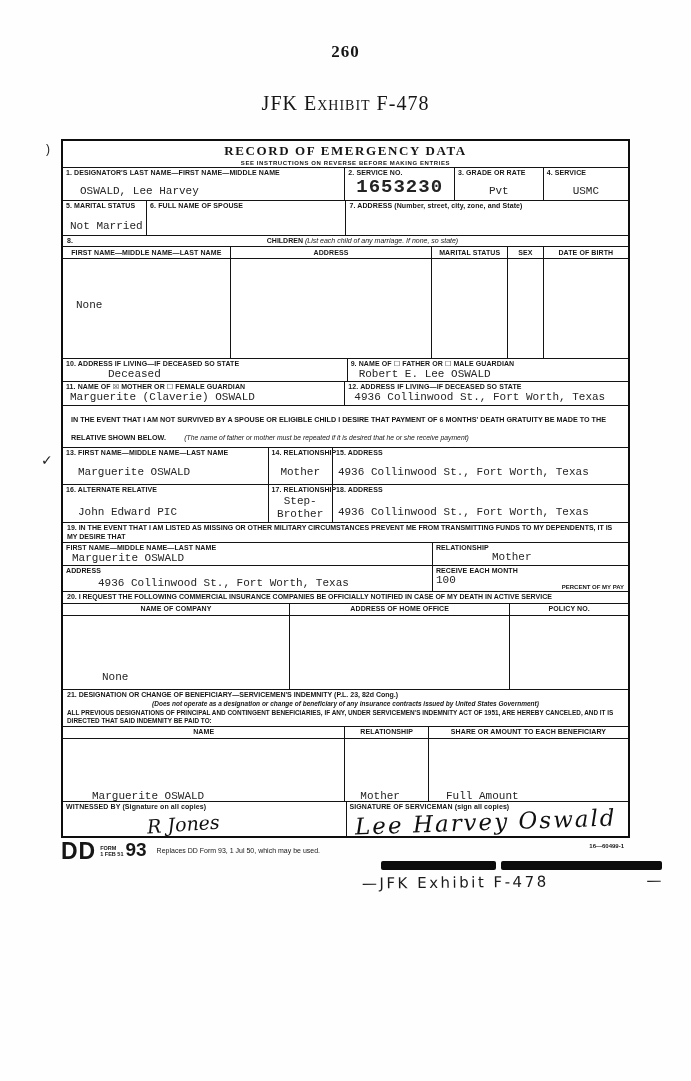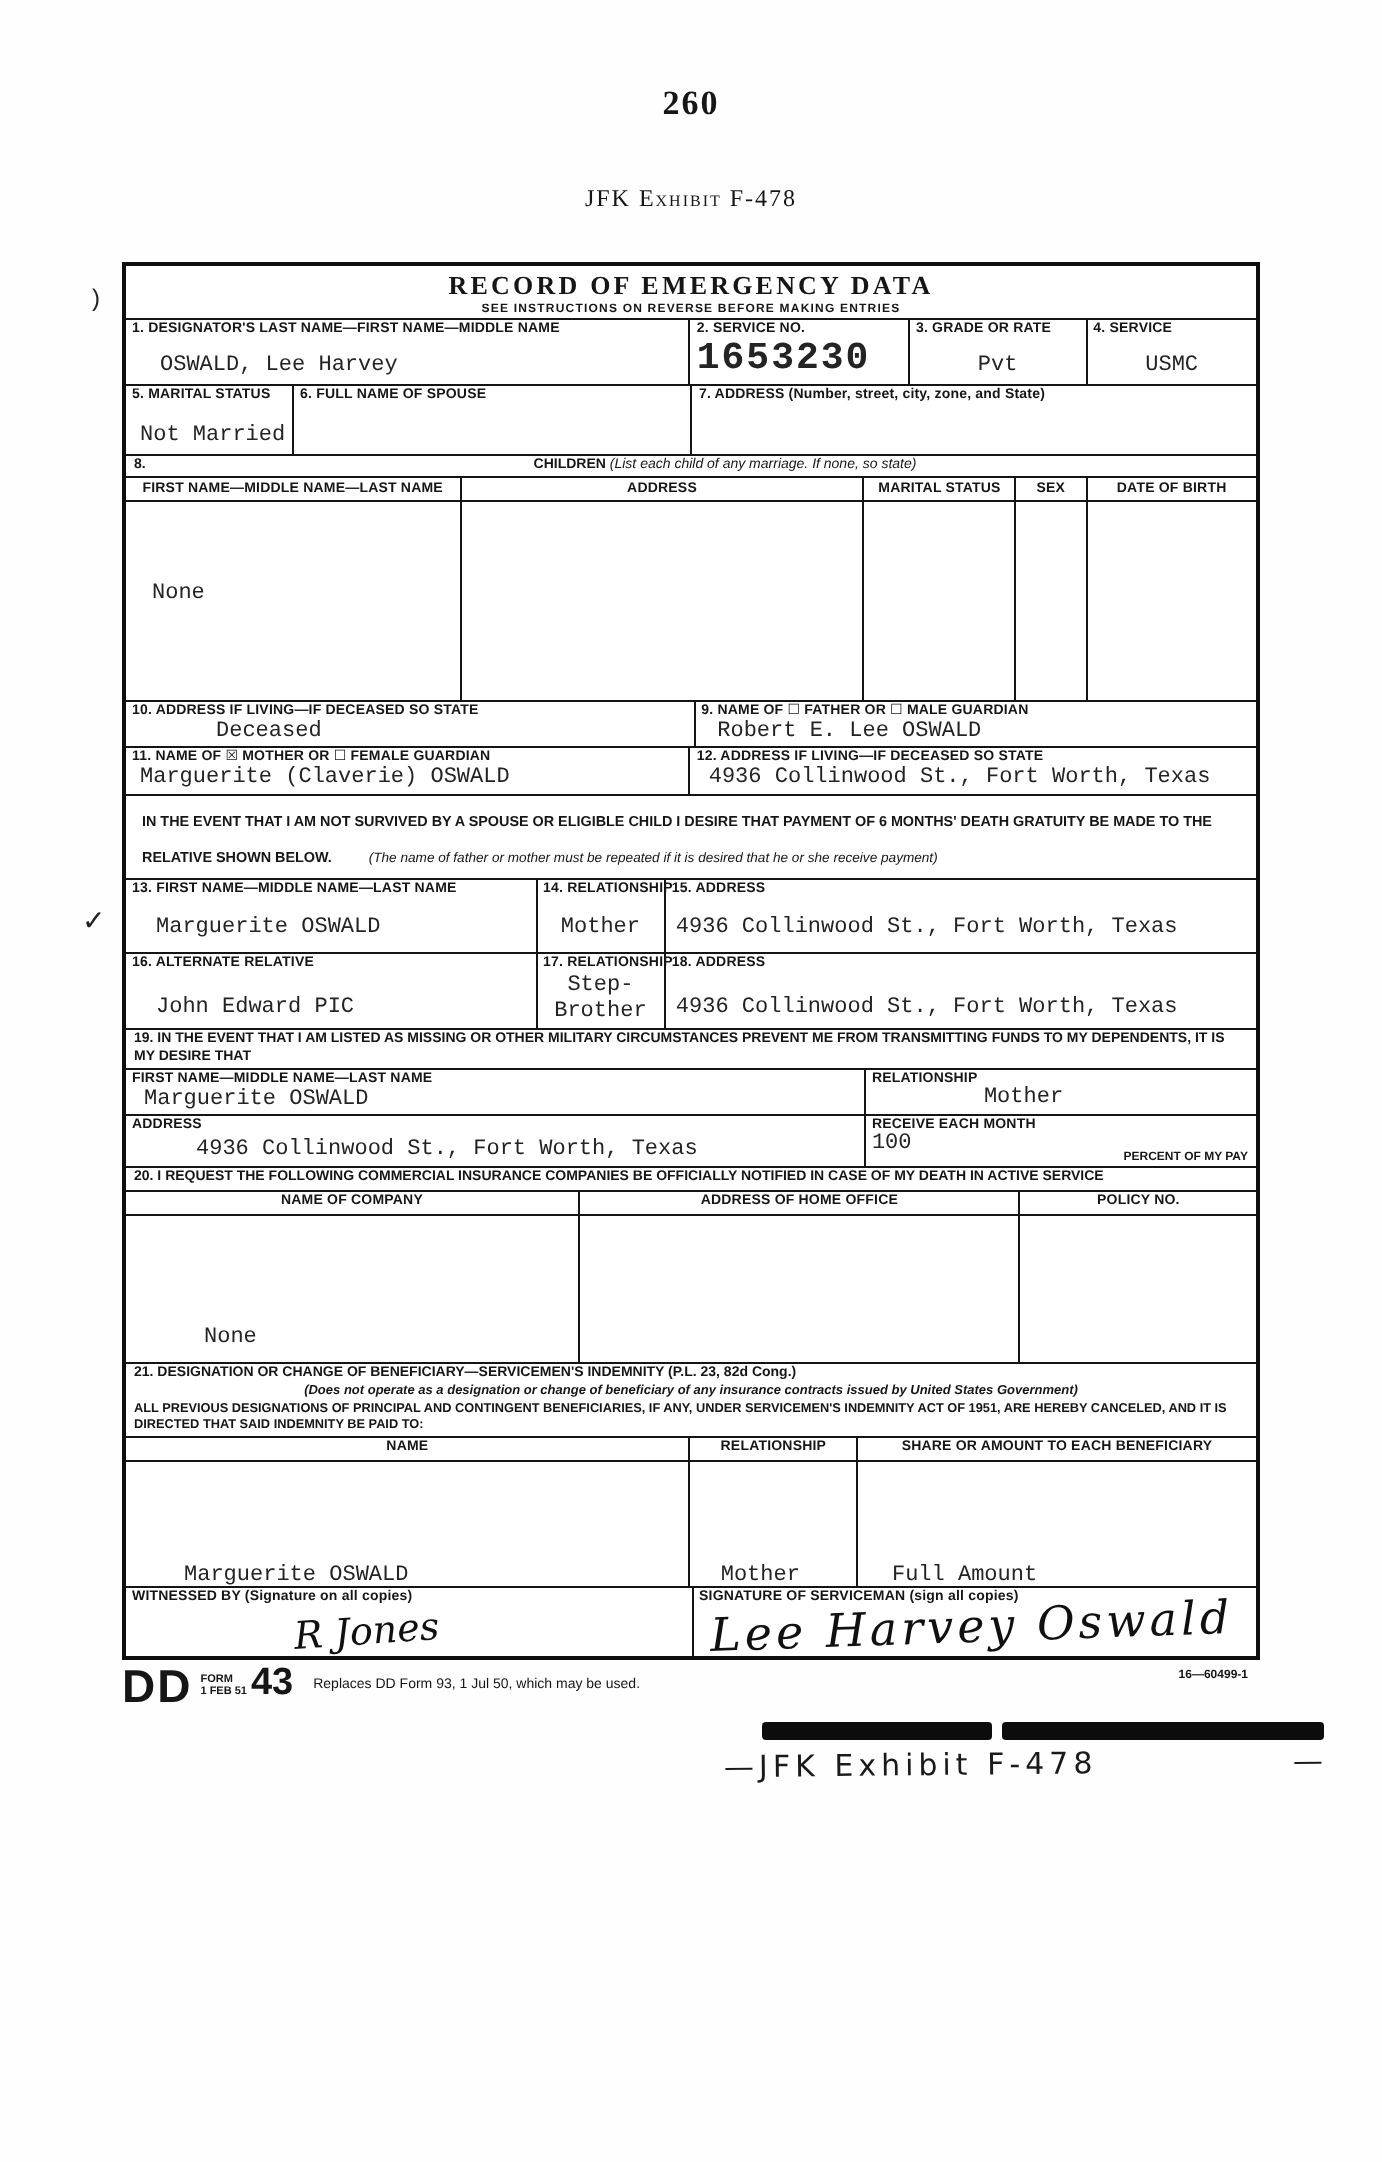--- a/index.html
+++ b/index.html
@@ -1,21 +1,21 @@
 <!DOCTYPE html>
 <html><head>
 <meta charset="utf-8">
 <style>
   * { margin:0; padding:0; box-sizing:border-box; }
   html,body { background:#ffffff; }
   body { width:691px; height:1081px; font-family:"Liberation Sans","DejaVu Sans",sans-serif; color:#161616; }
   .page { position:relative; width:691px; height:1081px; overflow:hidden; background:#fefefe; }
 
   .pageno { padding-top:42px; text-align:center; font-family:"Liberation Serif","DejaVu Serif",serif; font-weight:bold; font-size:17px; letter-spacing:1px; }
-  .exhibit-top { margin-top:30px; text-align:center; font-family:"Liberation Serif","DejaVu Serif",serif; font-variant:small-caps; font-size:12px; letter-spacing:1px; }
+  .exhibit-top { margin-top:30px; text-align:center; font-family:"Liberation Serif","DejaVu Serif",serif; font-variant:small-caps; font-size:20px; letter-spacing:1px; }
 
   .margin-mark { position:absolute; left:46px; top:142px; font-size:12px; color:#222; }
   .check-mark { position:absolute; left:41px; top:452px; font-size:14px; font-weight:bold; color:#222; }
 
   .form { width:569px; margin:24px auto 0; border:2.5px solid #0e0e0e; background:#fff; }
 
   .titleband { padding:2px 4px 1px; }
   .form-title { text-align:center; font-weight:bold; font-size:13px; letter-spacing:1.6px; font-family:"Liberation Serif","DejaVu Serif",serif; }
   .form-sub { text-align:center; font-size:6px; font-weight:bold; letter-spacing:0.6px; margin-top:1px; }
 
@@ -56,21 +56,21 @@
   .dd-replaces { font-size:7px; margin-top:6px; }
   .dd-code { position:absolute; right:6px; top:2px; font-size:6px; font-weight:bold; }
 
   .redact-bar { position:absolute; left:381px; top:861px; width:281px; height:9px; display:flex; }
   .redact-bar .seg1 { width:115px; height:100%; background:#0c0c0c; border-radius:2px; }
   .redact-bar .gap { width:5px; }
   .redact-bar .seg2 { flex:1; height:100%; background:#0c0c0c; border-radius:2px; }
 
   .exhibit-hand { position:absolute; left:362px; top:873px; width:302px; display:flex; justify-content:space-between; font-family:"DejaVu Sans",sans-serif; font-size:15px; letter-spacing:2.5px; color:#1a1a1a; transform:rotate(-0.6deg); }
 
-  .bigno { font-family:"Liberation Mono","DejaVu Sans Mono",monospace; font-size:19px; font-weight:bold; letter-spacing:1px; margin-top:0; text-align:left; }
+  .bigno { font-family:"Liberation Mono","DejaVu Sans Mono",monospace; font-size:19px; font-weight:bold; letter-spacing:1px; margin-top:0; text-align:center; }
   .prewrap { white-space:pre-line; }
 </style>
 </head>
 <body>
 
 <div class="page">
 
   <div class="pageno">260</div>
   <div class="exhibit-top">JFK Exhibit F-478</div>
 
@@ -314,21 +314,21 @@
 
 
   </div>
 
   <div class="footer">
     <span class="dd-big">DD</span>
     <span class="dd-stack">
       <span style="display:block">FORM</span>
       <span style="display:block">1 FEB 51</span>
     </span>
-    <span class="dd-93">43</span>
+    <span class="dd-93">93</span>
     <span class="dd-replaces">Replaces DD Form 93, 1 Jul 50, which may be used.</span>
     <span class="dd-code">16—60499-1</span>
   </div>
 
   <div class="redact-bar">
     <span class="seg1"></span>
     <span class="gap"></span>
     <span class="seg2"></span>
   </div>
   <div class="exhibit-hand">

